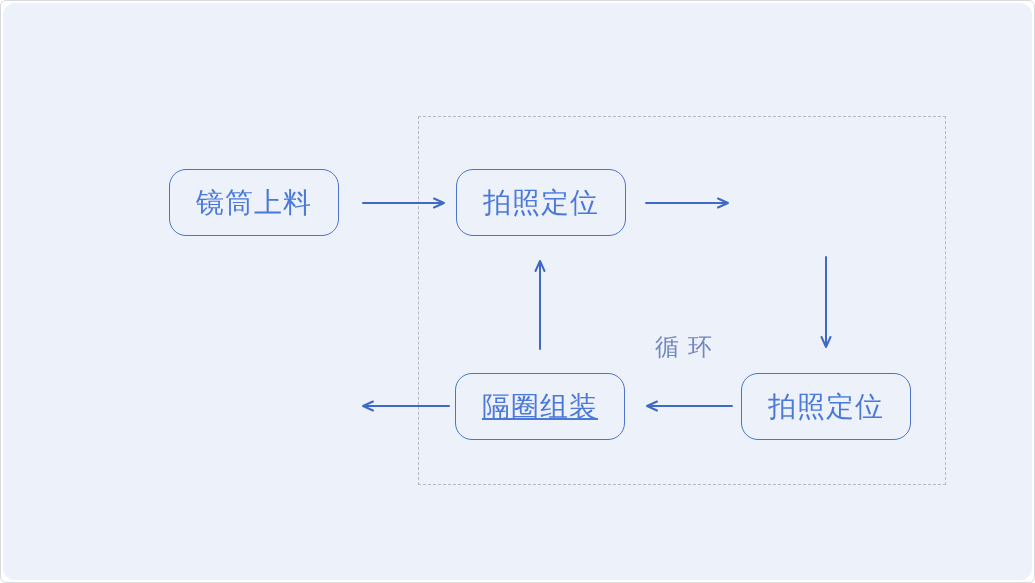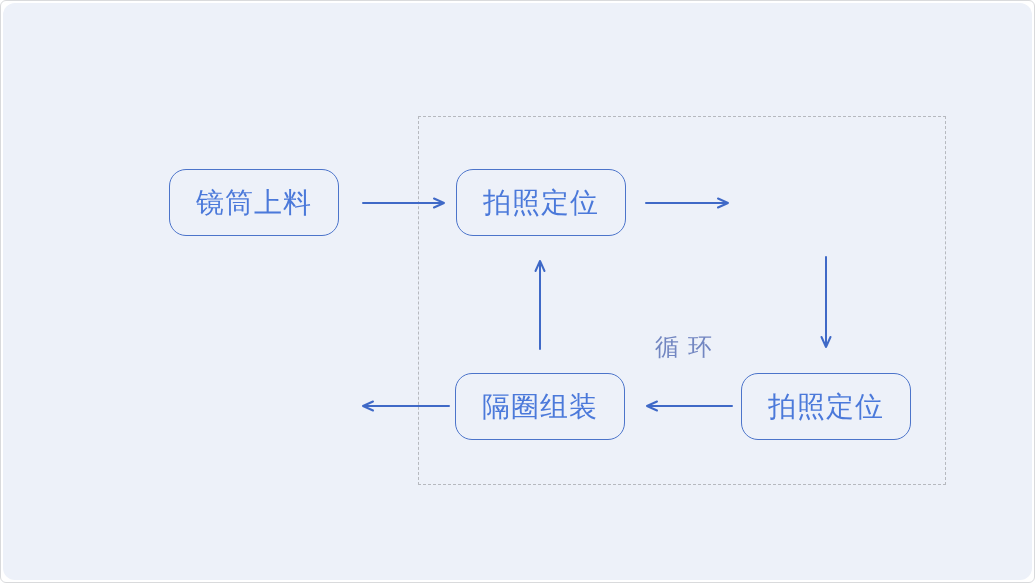--- a/index.html
+++ b/index.html
@@ -83,21 +83,21 @@
         <path d="M 446 403 L 360 403 M 370.0 398.5 L 360 403 L 370.0 407.5"></path>
         <path d="M 537 346 L 537 258 M 541.5 268.0 L 537 258 L 532.5 268.0"></path>
       </svg>
 
     <div class="node" style="left:166px;top:166px;">
       <span>镜筒上料</span>
     </div>
     <div class="node" style="left:453px;top:166px;">
       <span>拍照定位</span>
     </div>
-    <div class="node" style="left:452px;top:370px;">
+    <div class="node" style="left:452px;top:370px;text-decoration:underline;">
       <span>隔圈组装</span>
     </div>
     <div class="node" style="left:738px;top:370px;">
       <span>拍照定位</span>
     </div>
 
     <div class="loop-label">循环</div>
 
   </div>
 </div>

